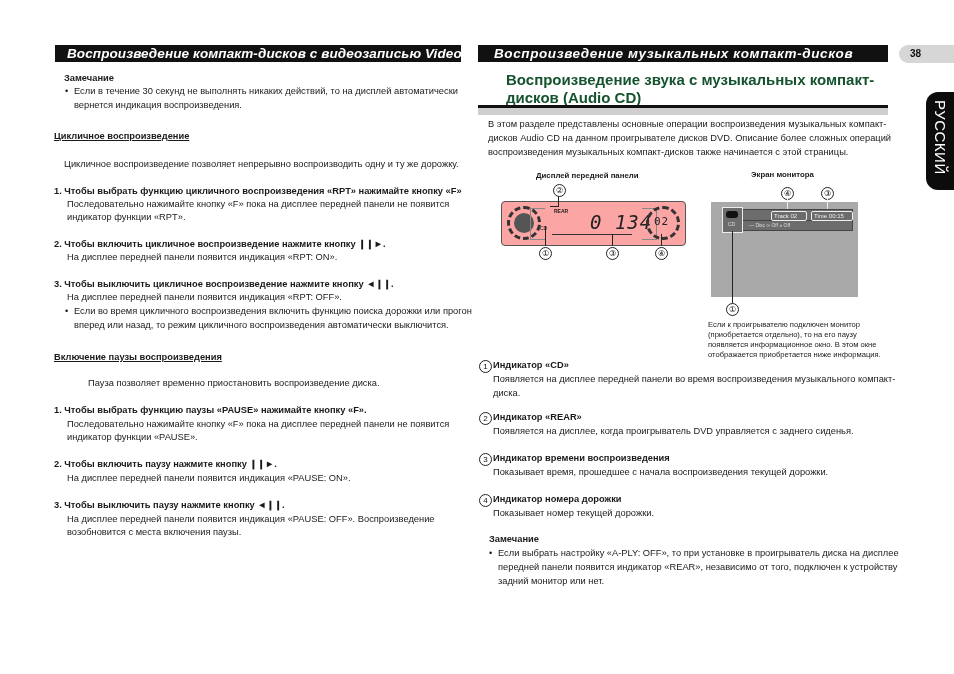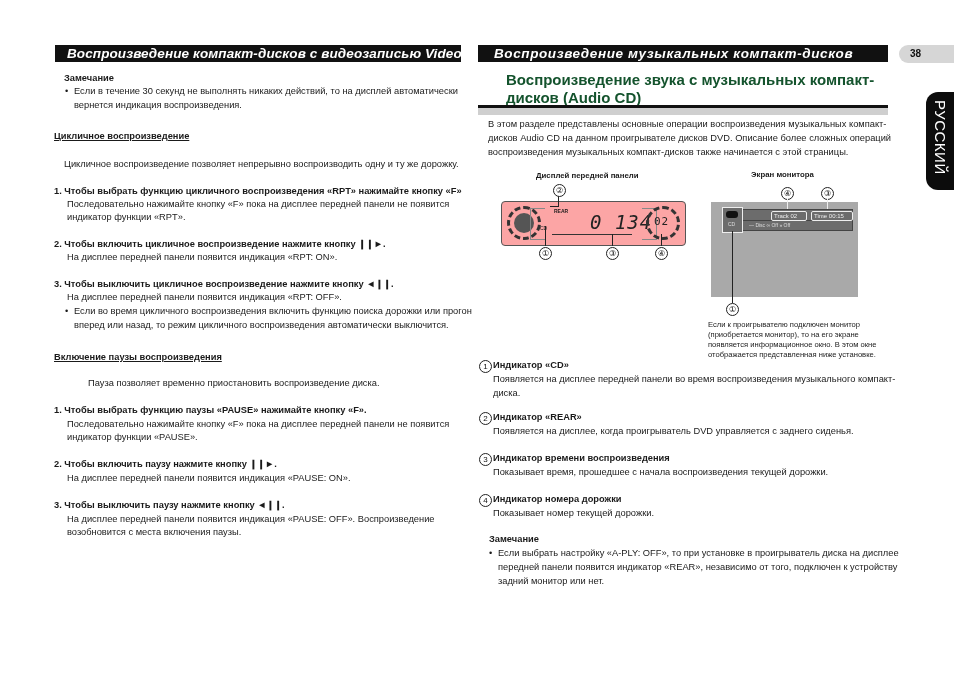--- a/index.html
+++ b/index.html
@@ -159,23 +159,23 @@
 <div class="abs" style="left:722px; top:207px; width:19px; height:24px; border:1px solid #eee; background:#6c6c6c;">
   <div class="abs" style="left:3px; top:3px; width:12px; height:7px; background:#111; border-radius:3px;"></div>
   <div class="note-small" style="left:5px; top:13px; font-size:5px; line-height:7px; color:#ddd;">CD</div>
 </div>
 <div class="lead" style="left:787px; top:199px; width:1px; height:10px; background:#eee;"></div>
 <div class="lead" style="left:827px; top:199px; width:1px; height:10px; background:#eee;"></div>
 <div class="lead" style="left:732px; top:231px; width:1px; height:72px;"></div>
 <span class="circ callout" style="left:726px; top:303px;">①</span>
 
 <div class="note-small" style="left:708px; top:320px;">Если к проигрывателю подключен монитор</div>
-<div class="note-small" style="left:708px; top:330px;">(приобретается монитор), то на его экране</div>
+<div class="note-small" style="left:708px; top:330px;">(приобретается отдельно), то на его паузу</div>
 <div class="note-small" style="left:708px; top:340px;">появляется информационное окно. В этом окне</div>
-<div class="note-small" style="left:708px; top:350px;">отображается представленная ниже установке.</div>
+<div class="note-small" style="left:708px; top:350px;">отображается приобретается ниже информация.</div>
 
 <span class="circ callout" style="left:479px; top:360px;">1</span>
 <div class="t b" style="left:493px; top:359px;">Индикатор «CD»</div>
 <div class="t" style="left:493px; top:373px;">Появляется на дисплее передней панели во время воспроизведения музыкального компакт-</div>
 <div class="t" style="left:493px; top:387px;">диска.</div>
 
 <span class="circ callout" style="left:479px; top:412px;">2</span>
 <div class="t b" style="left:493px; top:411px;">Индикатор «REAR»</div>
 <div class="t" style="left:493px; top:425px;">Появляется на дисплее, когда проигрыватель DVD управляется с заднего сиденья.</div>
 

